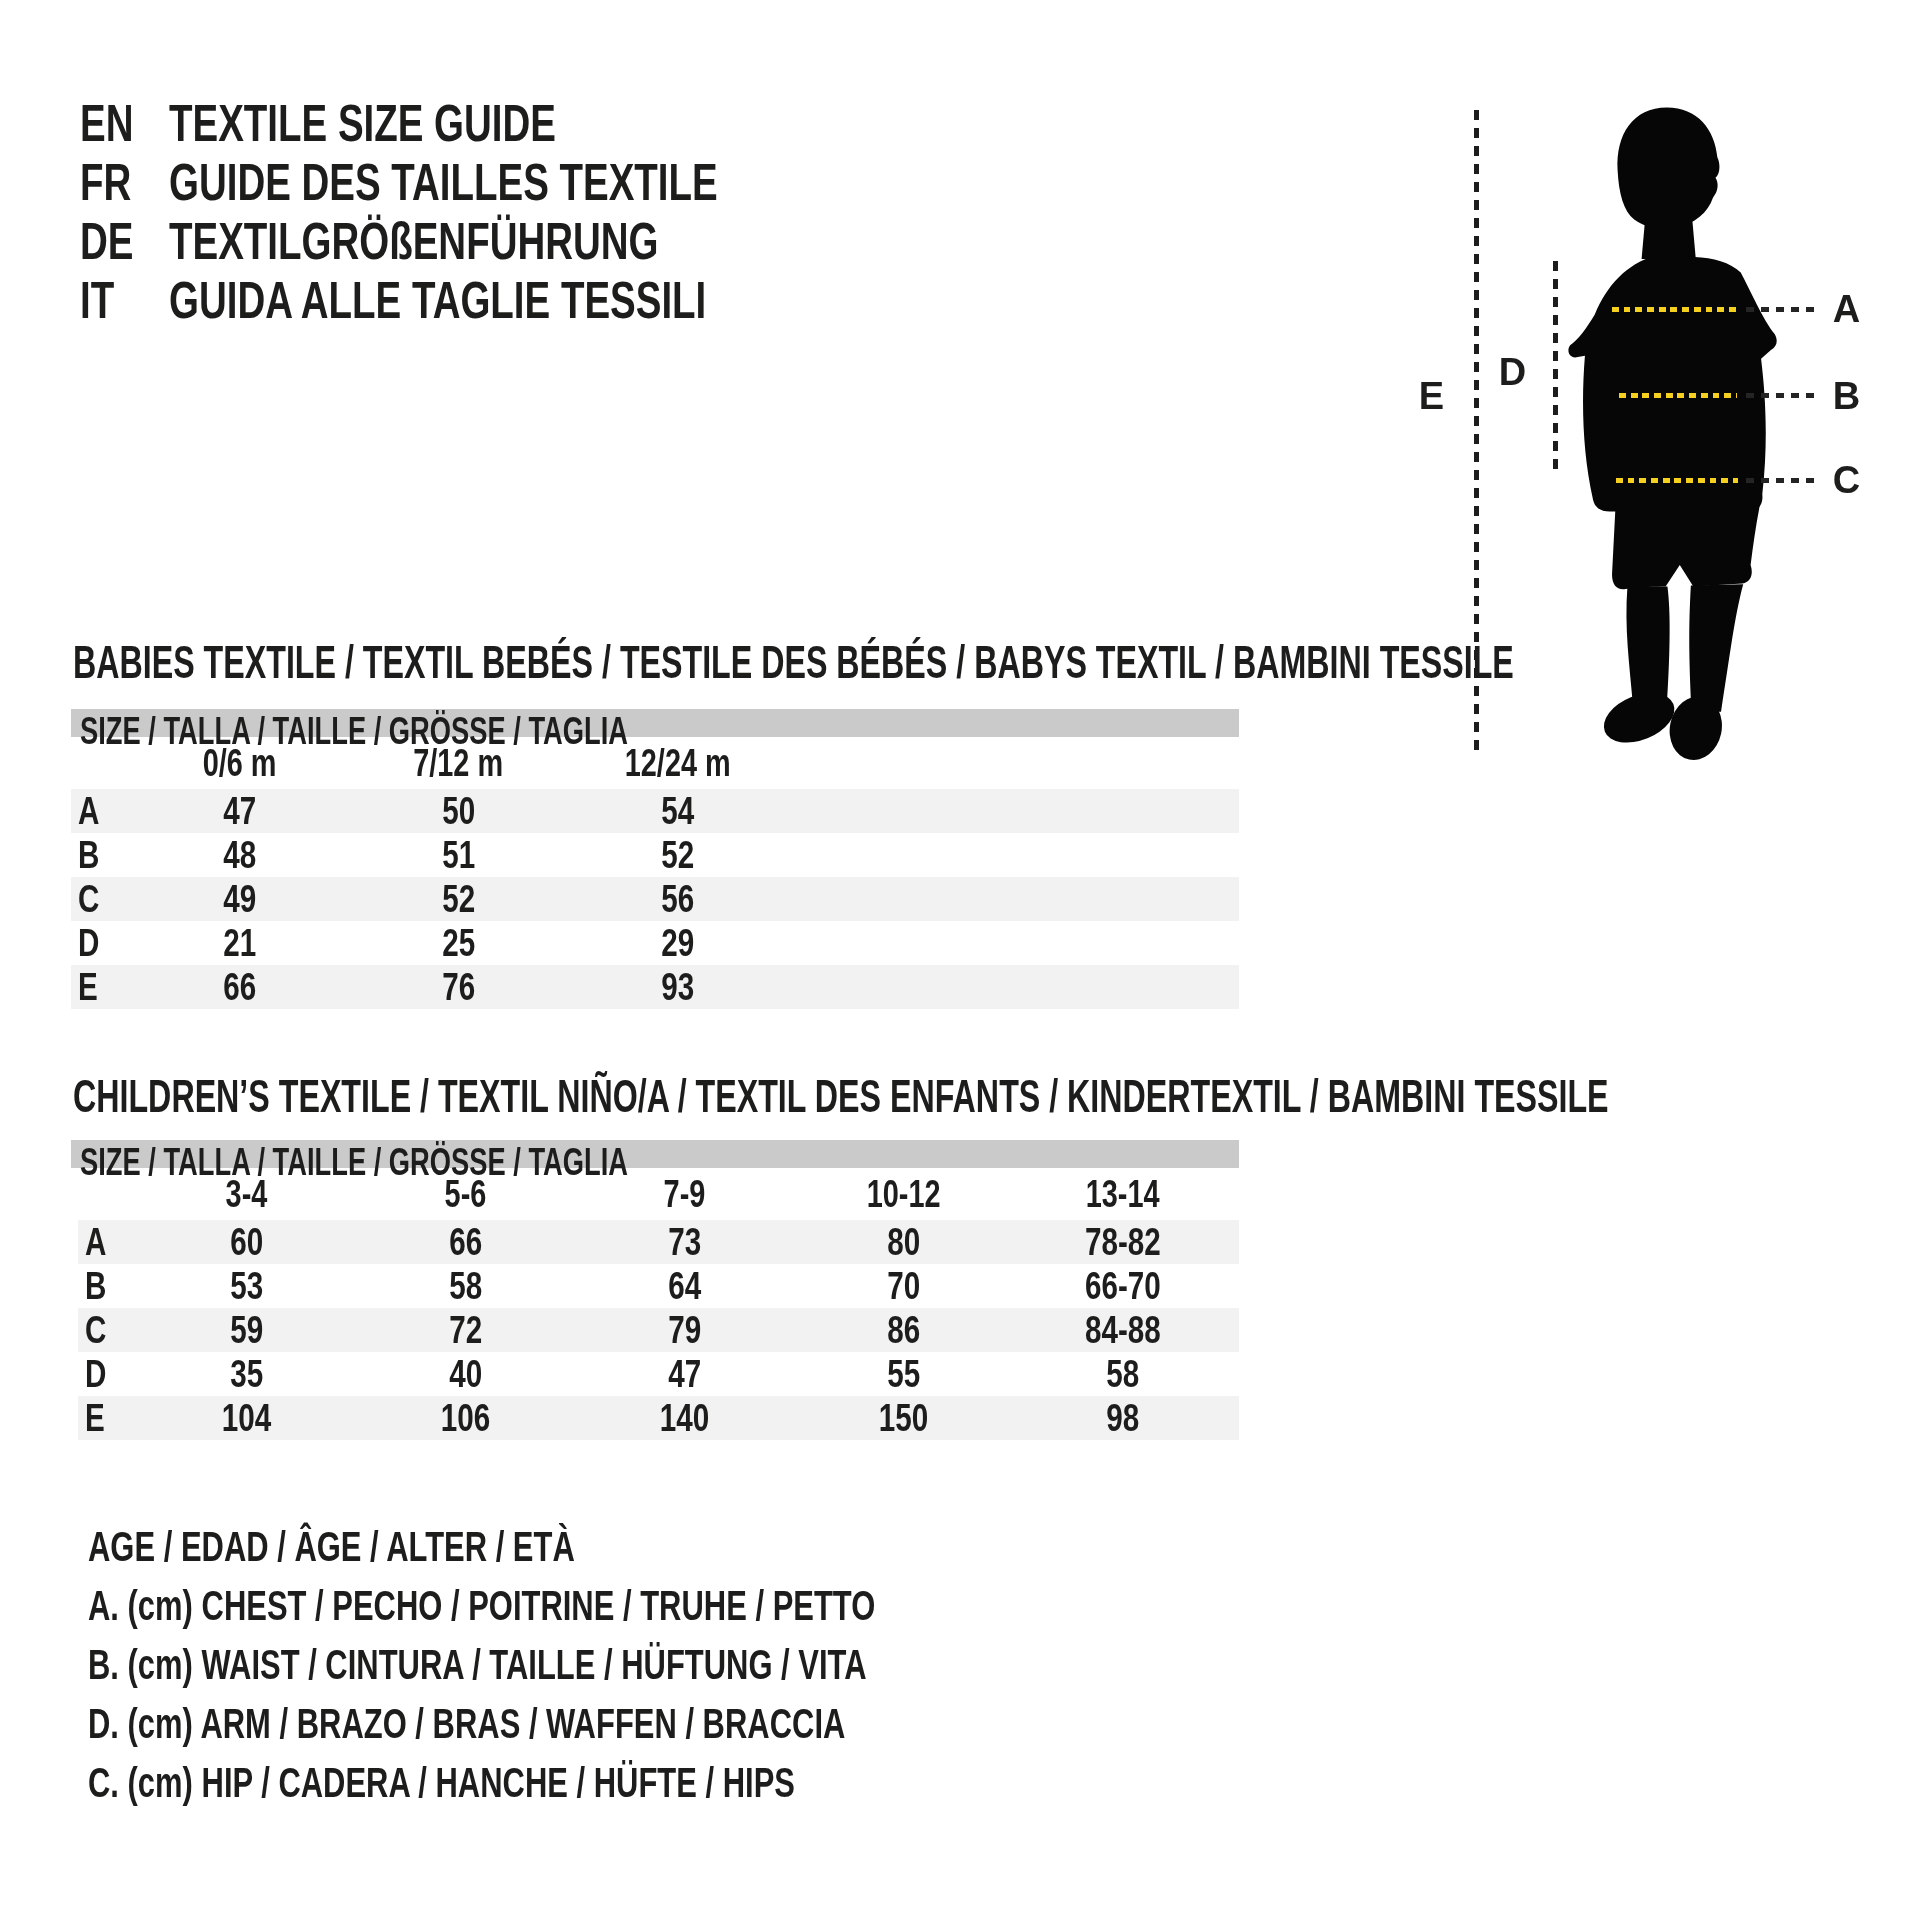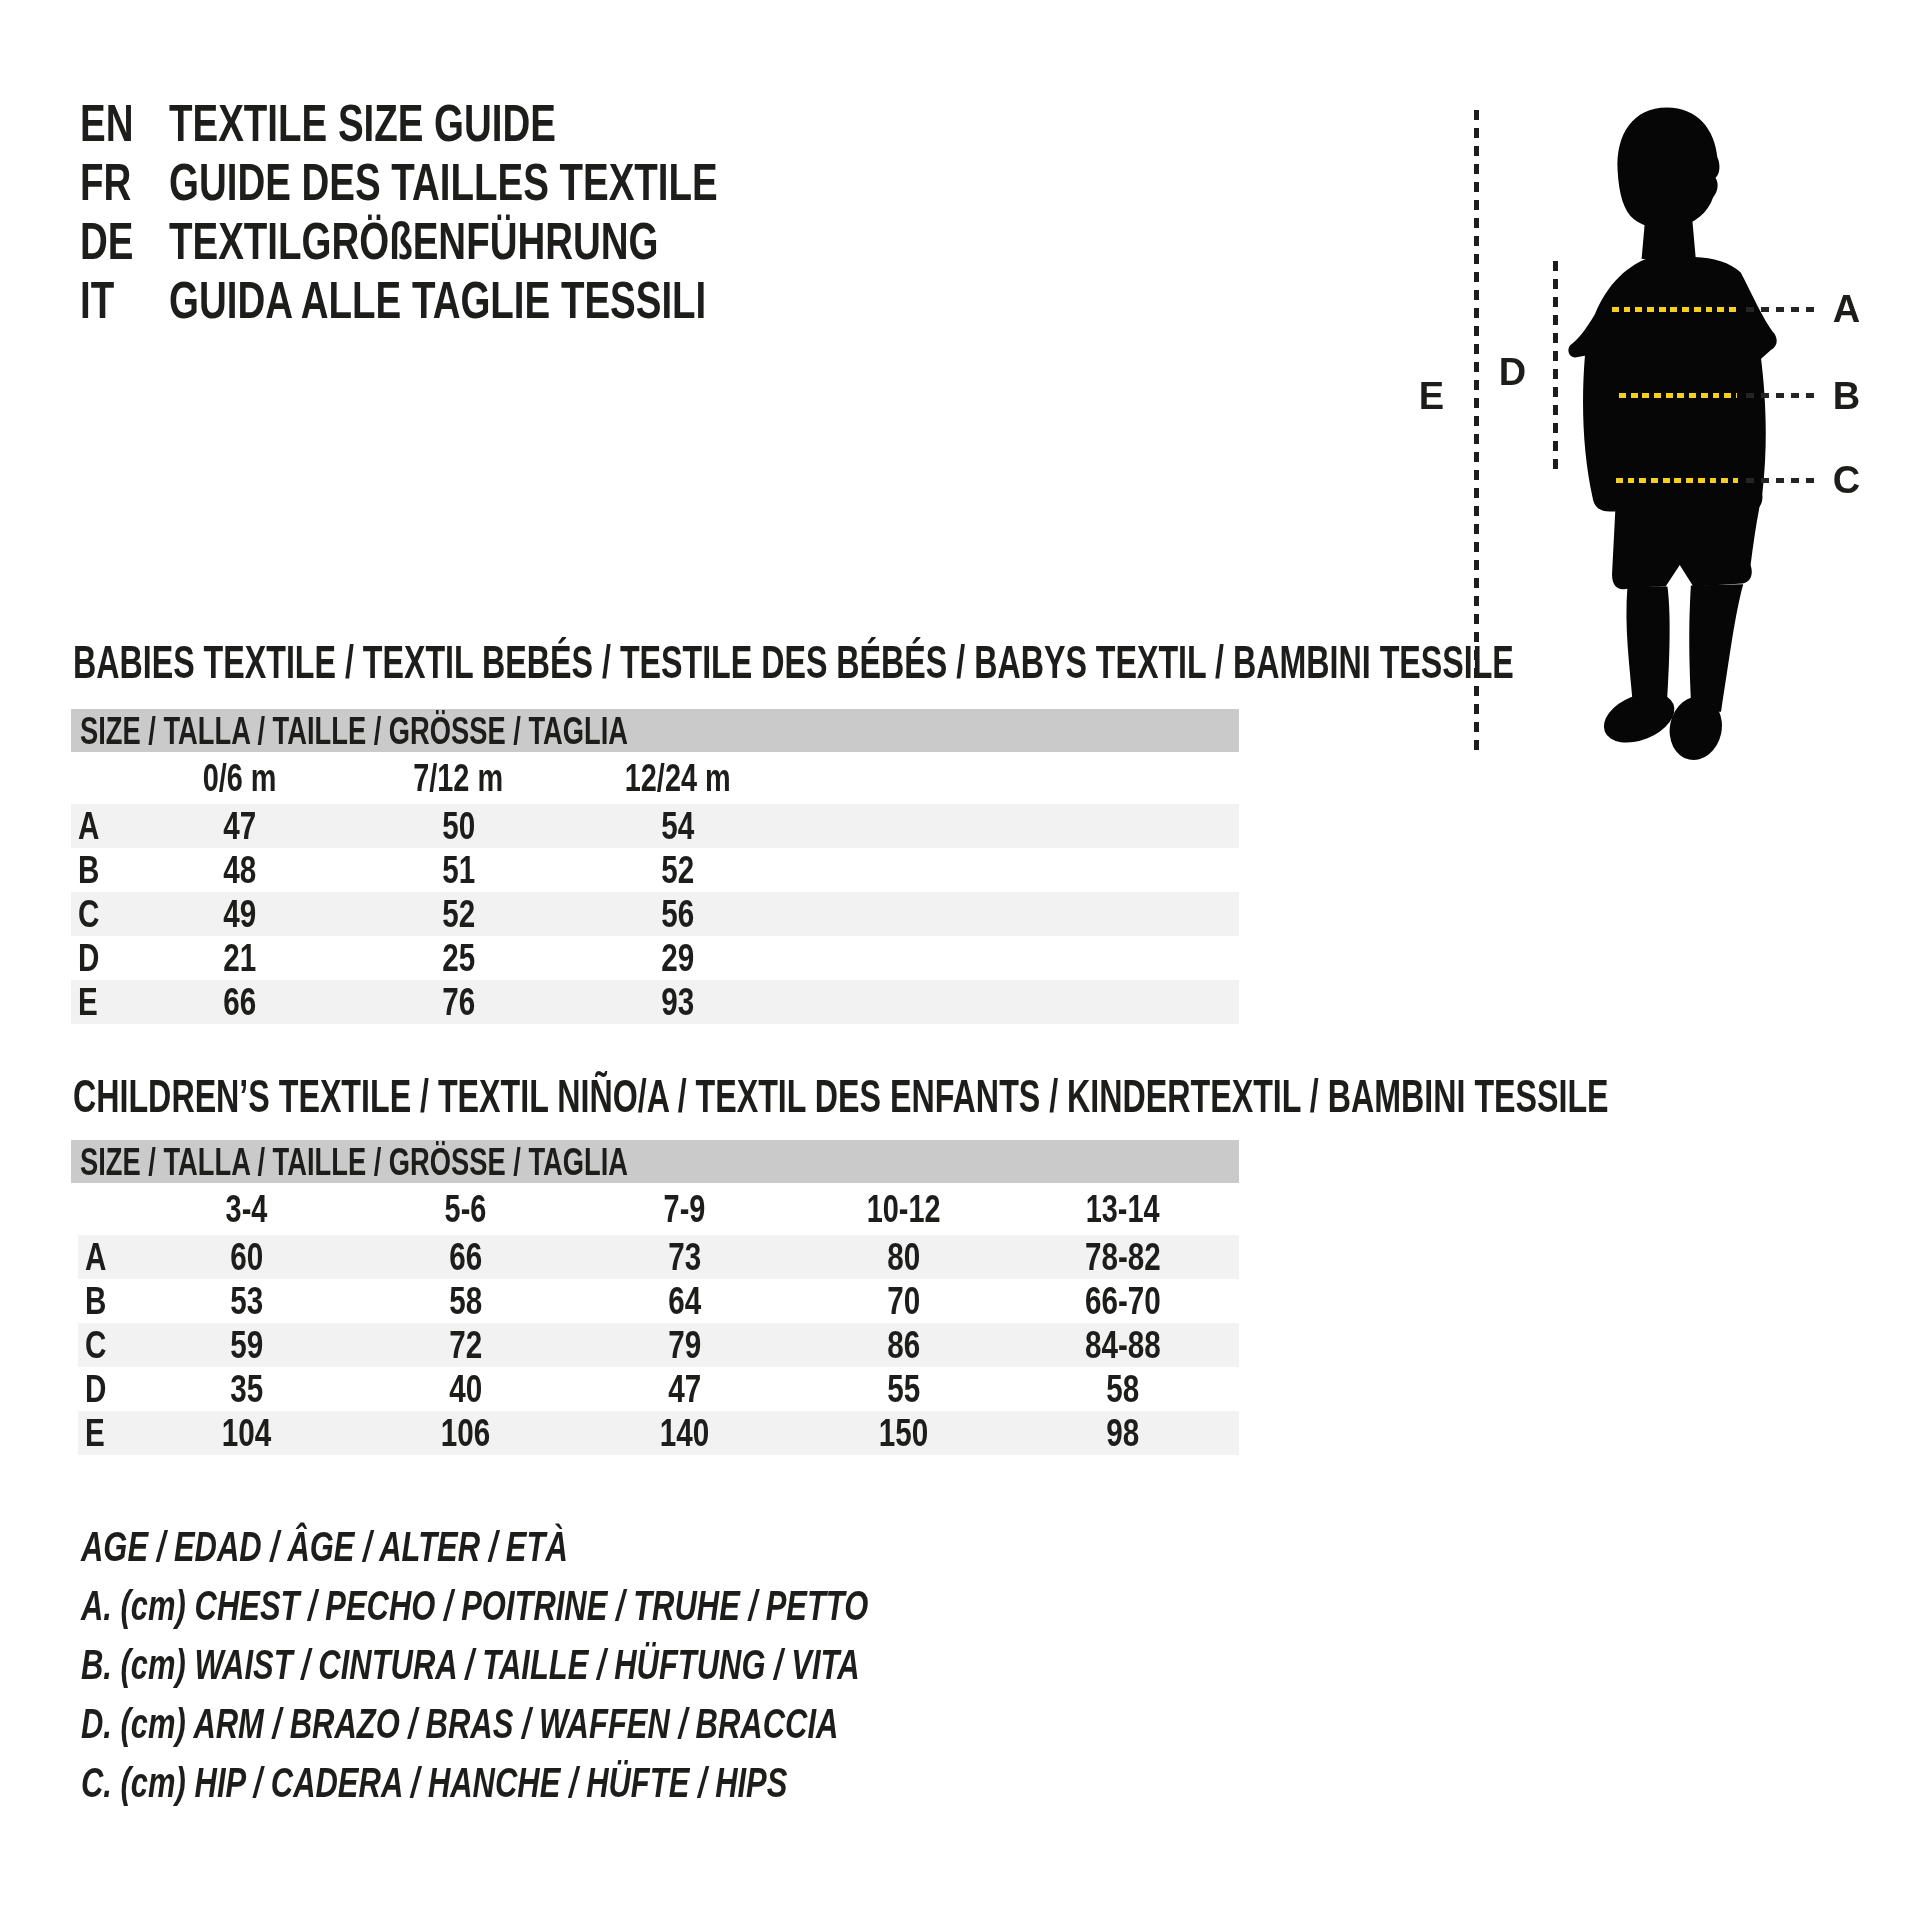--- a/index.html
+++ b/index.html
@@ -19,31 +19,31 @@
   .lang-code{width:89px;}
   
   .section-title{left:73px;height:49px;line-height:49px;font-size:46px;}
   .babies-title{top:638px;}
   .children-title{top:1072px;}
 
   
   .size-table{left:71px;width:1168px;}
   .babies-table{top:709px;}
   .children-table{top:1140px;}
-  .size-band{height:43px;line-height:43px;background:#cacaca;padding-left:8.6px;font-size:39px;}
+  .size-band{height:28px;line-height:43px;background:#cacaca;padding-left:8.6px;font-size:39px;}
   .cols-header{display:grid;height:52px;line-height:52px;font-size:38px;}
   .cols-3{grid-template-columns:59px 219px 219px 219px;}
   .cols-5{grid-template-columns:59px 219px 219px 219px 219px 219px;margin-left:7px;}
   .t-row{display:grid;height:44px;line-height:44px;font-size:39px;}
   .t-row.odd{background:#f2f2f2;}
   .row-letter{padding-left:7.4px;}
   .t-cell{text-align:center;}
 
   
-  .legend-block{left:81px;top:1517px;font-style:italic;}
+  .legend-block{left:88px;top:1517px;}
   .legend-row{height:59px;line-height:59px;font-size:43px;}
 
   
   .vdash{width:5px;background:repeating-linear-gradient(180deg,#1d1d1b 0 10px,rgba(0,0,0,0) 10px 18px);}
   .hdash-y{height:5px;background:repeating-linear-gradient(90deg,#f5d01f 0 6.8px,rgba(0,0,0,0) 6.8px 11.7px);}
   .hdash-k{height:5px;background:repeating-linear-gradient(90deg,#242424 0 8px,rgba(0,0,0,0) 8px 15px);}
   .fig-label{width:43px;height:42px;line-height:42px;text-align:center;font-size:38px;}
 </style>
 </head>
 <body>

